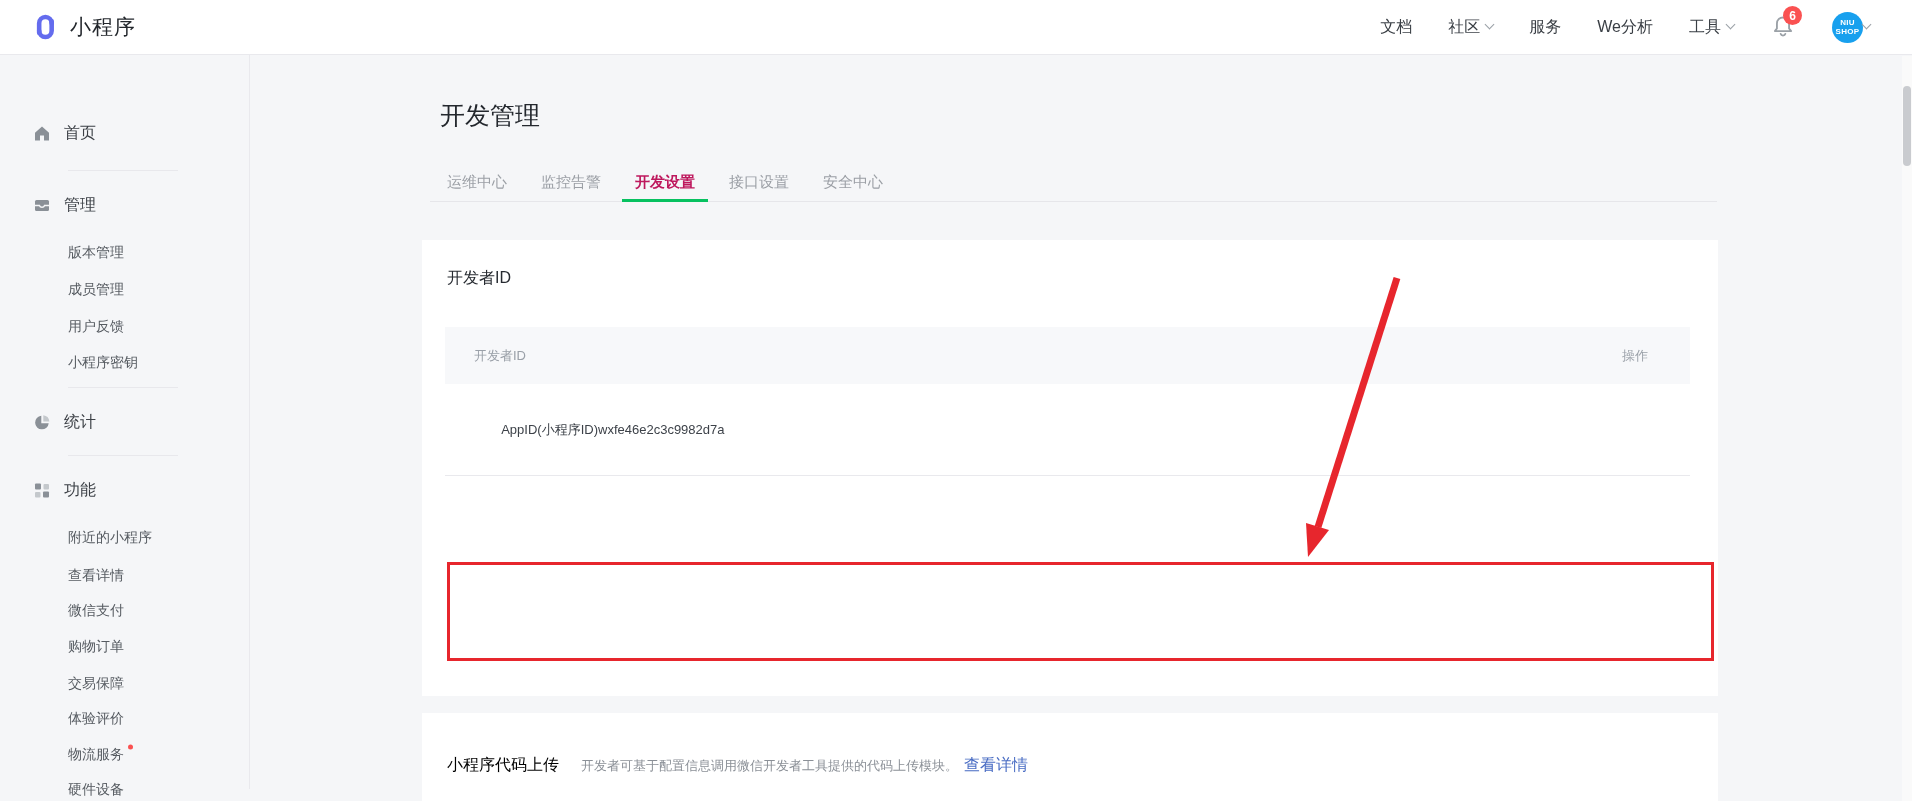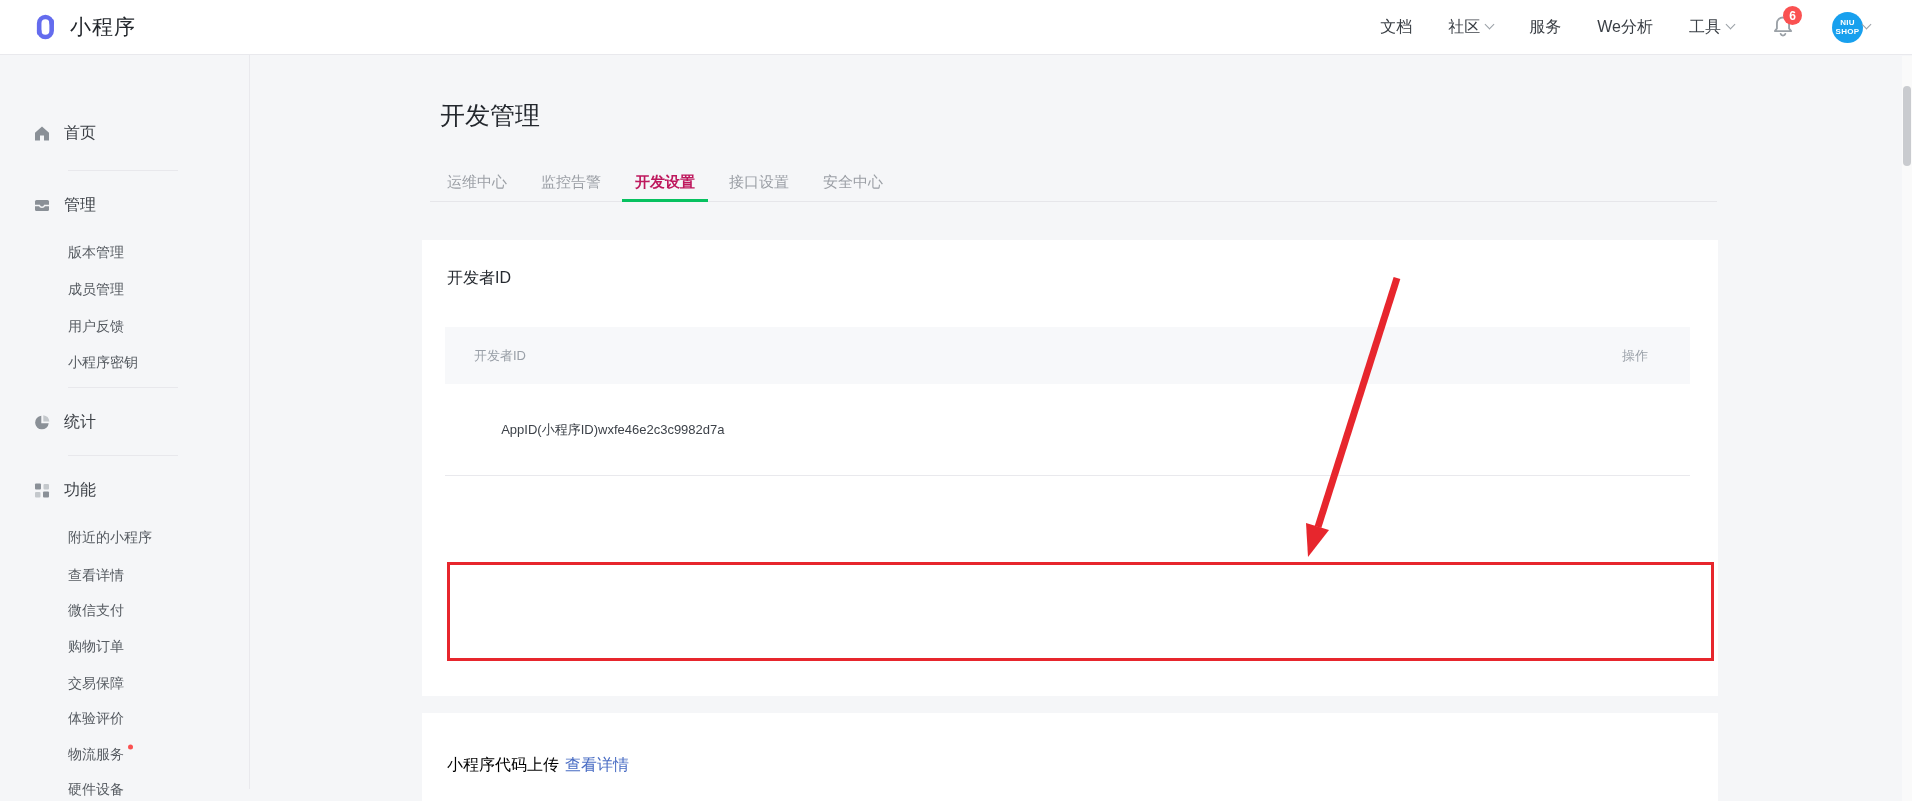--- a/index.html
+++ b/index.html
@@ -204,20 +204,21 @@
     </div>
 
     <div class="hdivider"></div>
 
 
   </section>
 
   <section class="card card2">
     <div class="upload-line">
       <span class="upload-title">小程序代码上传</span>
+      <span class="upload-desc">开发者可基于配置信息调用微信开发者工具提供的代码上传模块。</span>
       <a class="upload-link">查看详情</a>
     </div>
   </section>
 
   <div class="redbox"></div>
   <svg class="arrow-svg" viewBox="0 0 1912 801">
     <line x1="1397" y1="278" x2="1318" y2="527" stroke="#e7262d" stroke-width="7"></line>
     <polygon points="1308,557 1329,530 1306,523" fill="#e7262d"></polygon>
   </svg>
 

